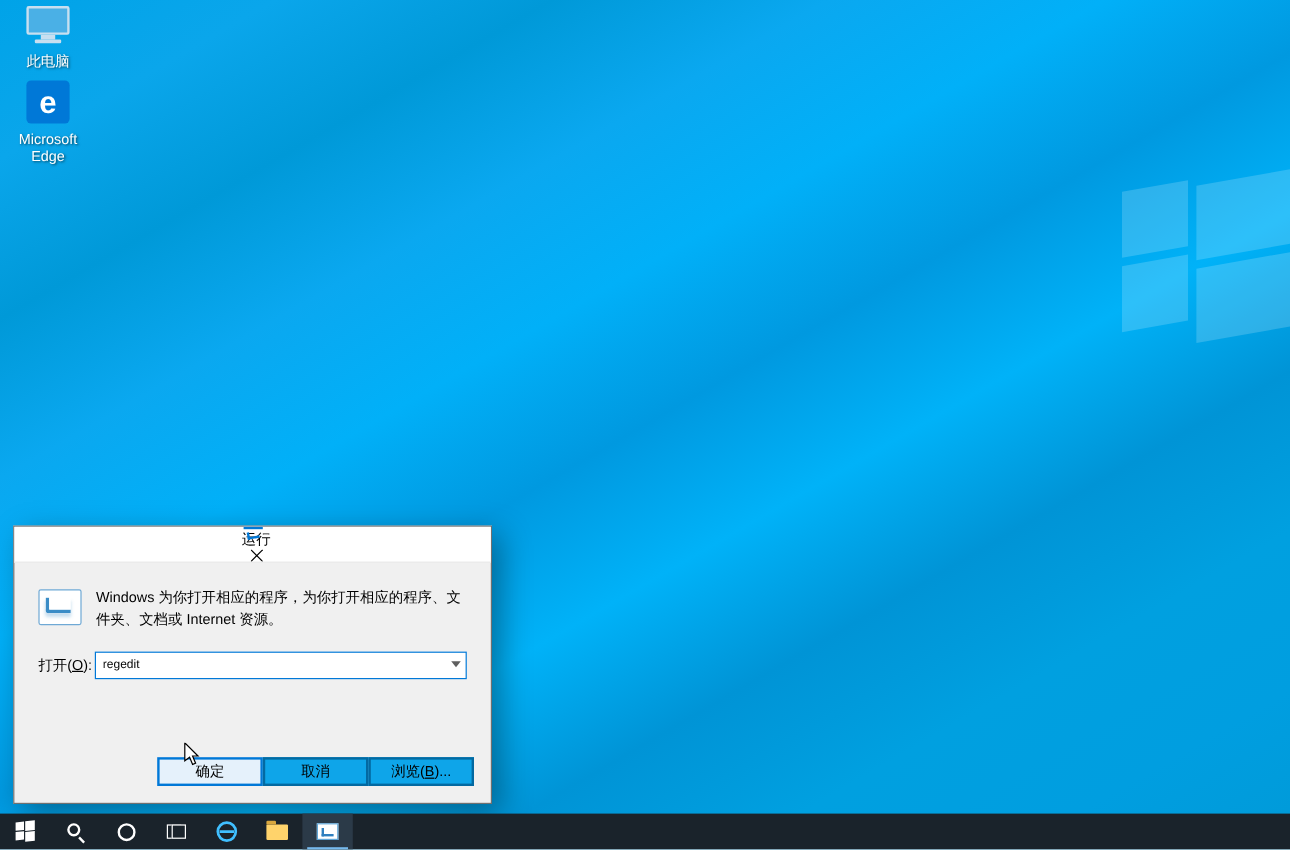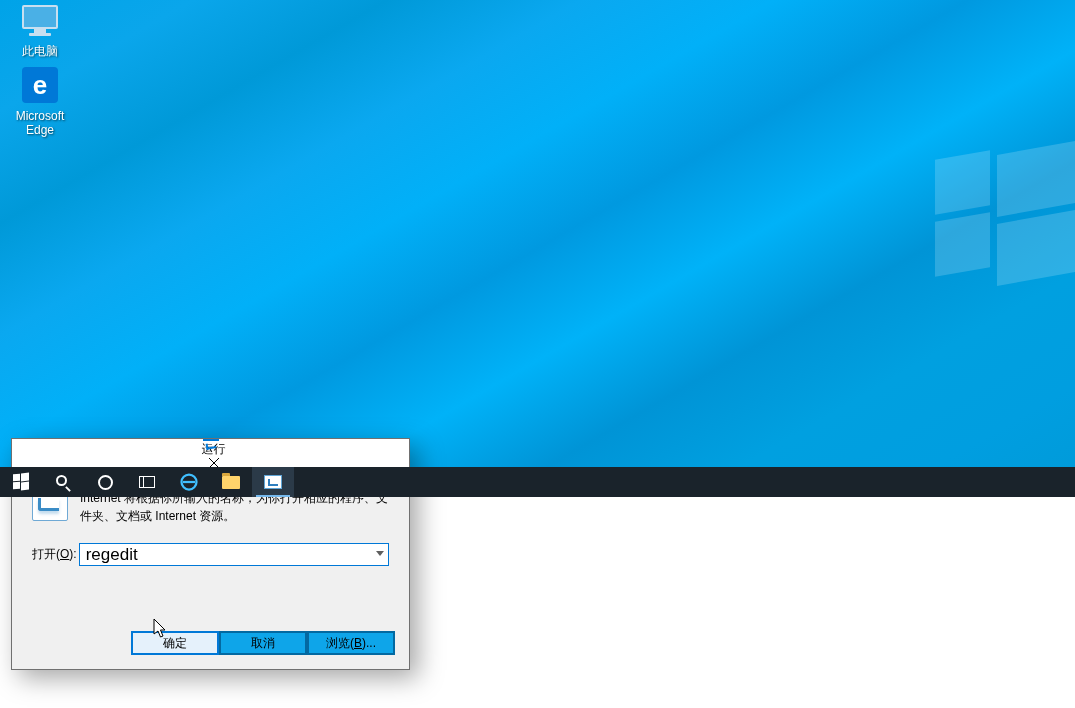--- a/index.html
+++ b/index.html
@@ -4,21 +4,21 @@
 <style>
   * { box-sizing: border-box; }
   html, body {
     margin: 0; padding: 0; width: 1075px; height: 708px;
     font-family: "Microsoft YaHei", "Segoe UI", Tahoma, sans-serif;
     overflow: hidden;
   }
   
   .desktop {
     position: relative;
-    width: 1075px; height: 497px;
+    width: 1075px; height: 708px;
     background:
       linear-gradient(150deg,
         #00a3e8 0%,
         #0aa6eb 10%,
         #0099d8 20%,
         #0aa8f0 30%,
         #01b0f8 40%,
         #0099e0 50%,
         #00b2f8 60%,
         #0094d6 70%,
@@ -128,21 +128,21 @@
   }
   .run-row label { font-size: 12px; white-space: nowrap; }
   .run-row label u { text-decoration: underline; }
   .combo {
     flex: 1; height: 23px; position: relative; background: #fff;
     border: 1px solid #0078d7;
   }
   .combo input {
     position: absolute; left: 0; top: 0; right: 20px; bottom: 0;
     border: none; outline: none; padding: 0 6px;
-    font-size: 17px; font-family: inherit; background: transparent;
+    font-size: 10px; font-family: inherit; background: transparent;
     height: 21px; color: #000;
   }
   .combo input::selection { background: #0078d7; color: #fff; }
   .combo .caret {
     position: absolute; right: 4px; top: 7px;
     width: 0; height: 0; border-left: 4px solid transparent;
     border-right: 4px solid transparent; border-top: 5px solid #5f5f5f;
     cursor: pointer;
   }
 
@@ -253,21 +253,21 @@
       <div class="closebtn">
         <svg width="10" height="10" viewBox="0 0 10 10">
           <line x1="0" y1="0" x2="10" y2="10" stroke="currentColor" stroke-width="1"></line>
           <line x1="10" y1="0" x2="0" y2="10" stroke="currentColor" stroke-width="1"></line>
         </svg>
       </div>
     </div>
 
     <div class="run-body">
       <div class="bigicon"></div>
-      <div class="desc">Internet 将根据你所输入的名称，为你打开相应的程序、文件夹、文档或 Internet 资源。</div>
+      <div class="desc">Windows 为你打开相应的程序，为你打开相应的程序、文件夹、文档或 Internet 资源。</div>
     </div>
 
     <div class="run-row">
       <label>
         <span>打开(</span><u>O</u><span>):</span>
       </label>
       <div class="combo">
         <input type="text" value="regedit" style="">
         <div class="caret"></div>
       </div>

